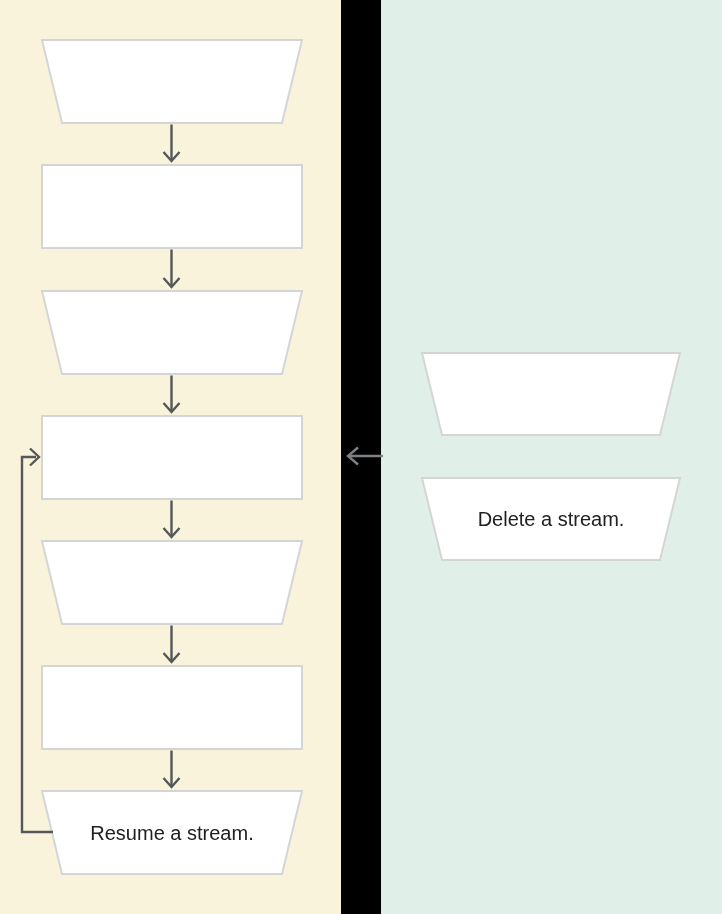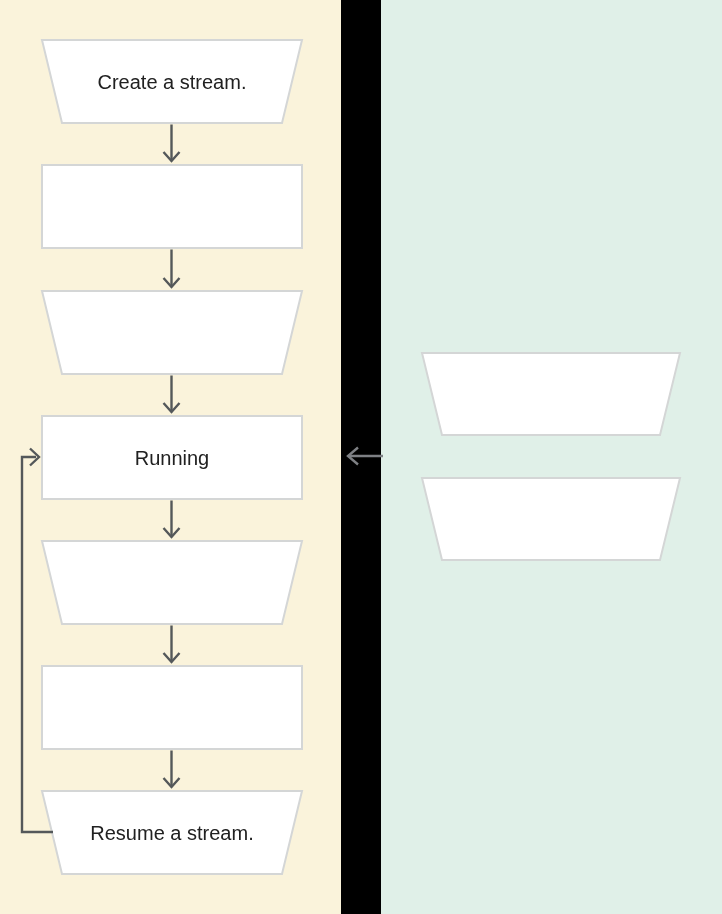--- a/index.html
+++ b/index.html
@@ -88,18 +88,17 @@
       <path class="flow-arrow" d="M53,832 L22,832 L22,457 L36,457"></path>
       <path class="flow-arrow" d="M30,448.5 L39,457 L30,465.5"></path>
     </g>
 
     <g>
       <path class="gap-arrow" d="M383,456 L349,456"></path>
       <path class="gap-arrow" d="M358,447.5 L348,456 L358,464.5"></path>
     </g>
   </svg>
 
-  <div class="lbl lbl-left" style="top:40px">Create a stream.</div>
-  <div class="lbl lbl-left" style="top:416px">Running</div>
   <div class="lbl lbl-left" style="top:791px">Resume a stream.</div>
 
+  <div class="lbl lbl-right" style="top:478px">Delete a stream.</div>
 
 </div>
 
 </body></html>

